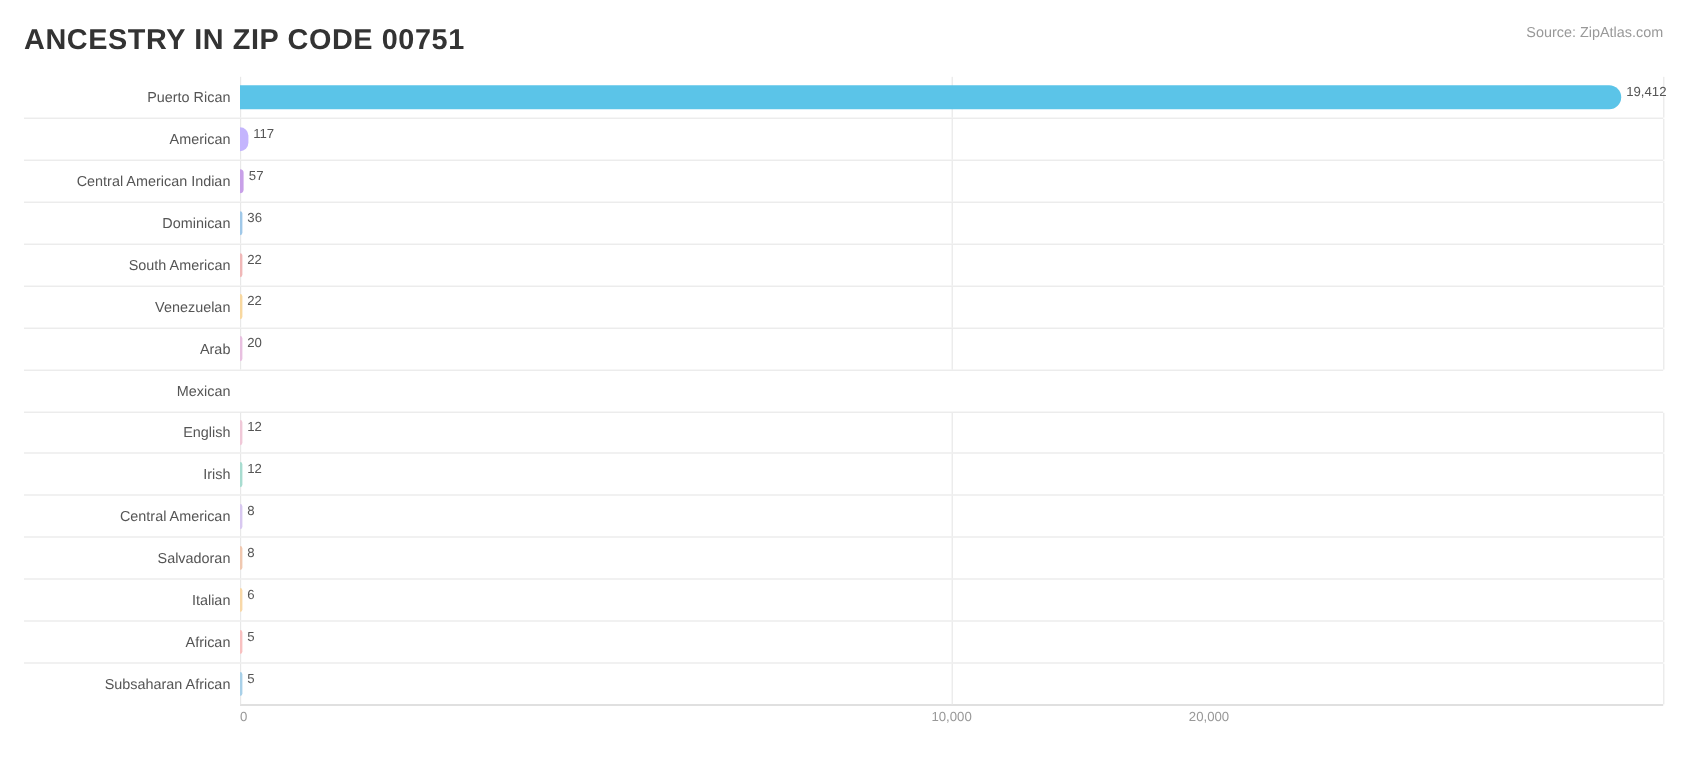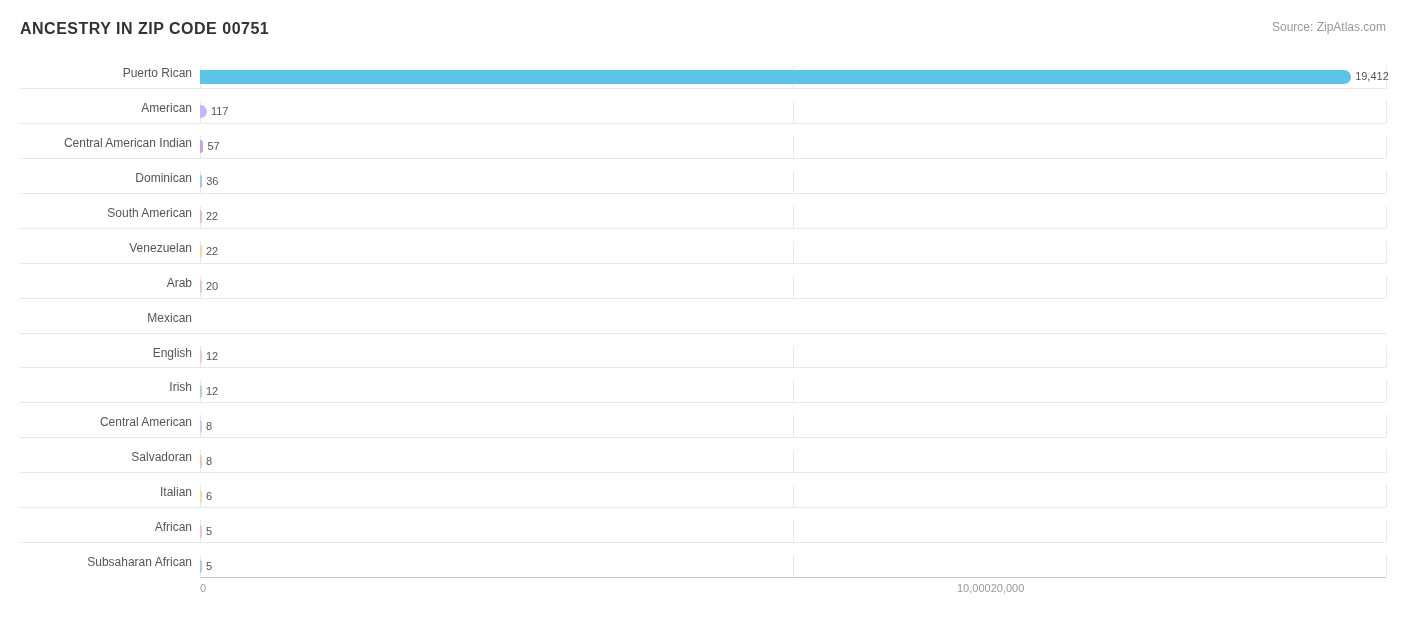--- a/index.html
+++ b/index.html
@@ -10,21 +10,21 @@
       height: 644px;
       overflow: hidden;
     }
     .chart-container {
       padding: 20px 20px 40px 20px;
       width: 1406px;
       height: 644px;
       position: relative;
     }
     .chart-title {
-      font-size: 16px;
+      font-size: 24px;
       font-weight: 600;
       color: #333;
       margin-bottom: 16px;
       letter-spacing: 0.5px;
     }
     .source-label {
       position: absolute;
       top: 20px;
       right: 20px;
       font-size: 12px;
@@ -38,24 +38,24 @@
       position: relative;
     }
     .bars-section {
       flex: 1;
       position: relative;
       display: flex;
       flex-direction: column;
     }
     .bar-row {
       display: flex;
+      align-items: center;
       flex: 1;
       border-bottom: 1px solid #e8e8e8;
       position: relative;
-      margin-top: 12px;
     }
     .bar-row:last-child {
       border-bottom: none;
     }
     .bar-label {
       width: 180px;
       min-width: 180px;
       font-size: 12px;
       color: #555;
       text-align: right;
@@ -94,21 +94,21 @@
     .x-axis {
       display: flex;
       margin-left: 180px;
       border-top: 1px solid #ccc;
       padding-top: 4px;
     }
     .x-tick {
       font-size: 11px;
       color: #999;
       flex: 1;
-      text-align: right;
+      text-align: center;
     }
     .x-tick:first-child {
       text-align: left;
     }
     .x-tick:last-child {
       text-align: left;
     }
   </style>
 </head>
 <body>

